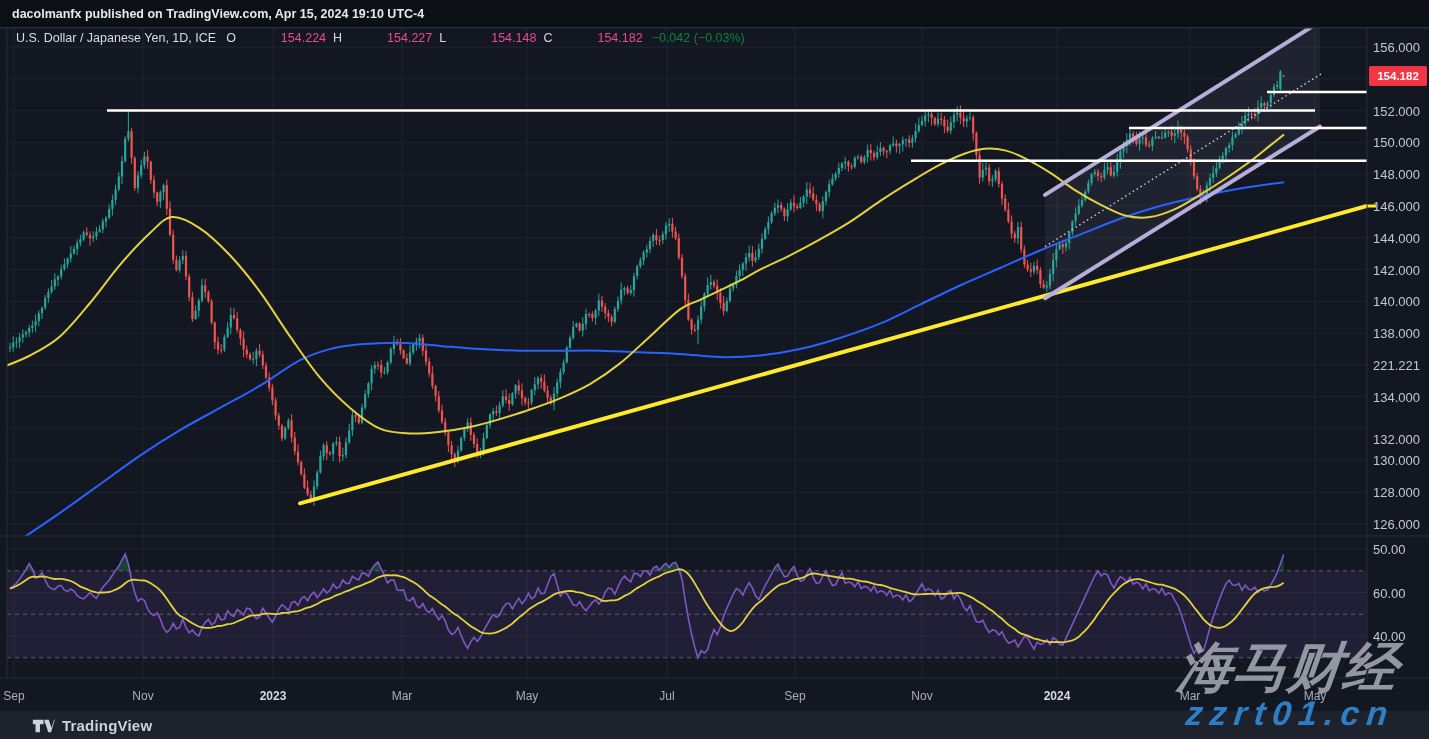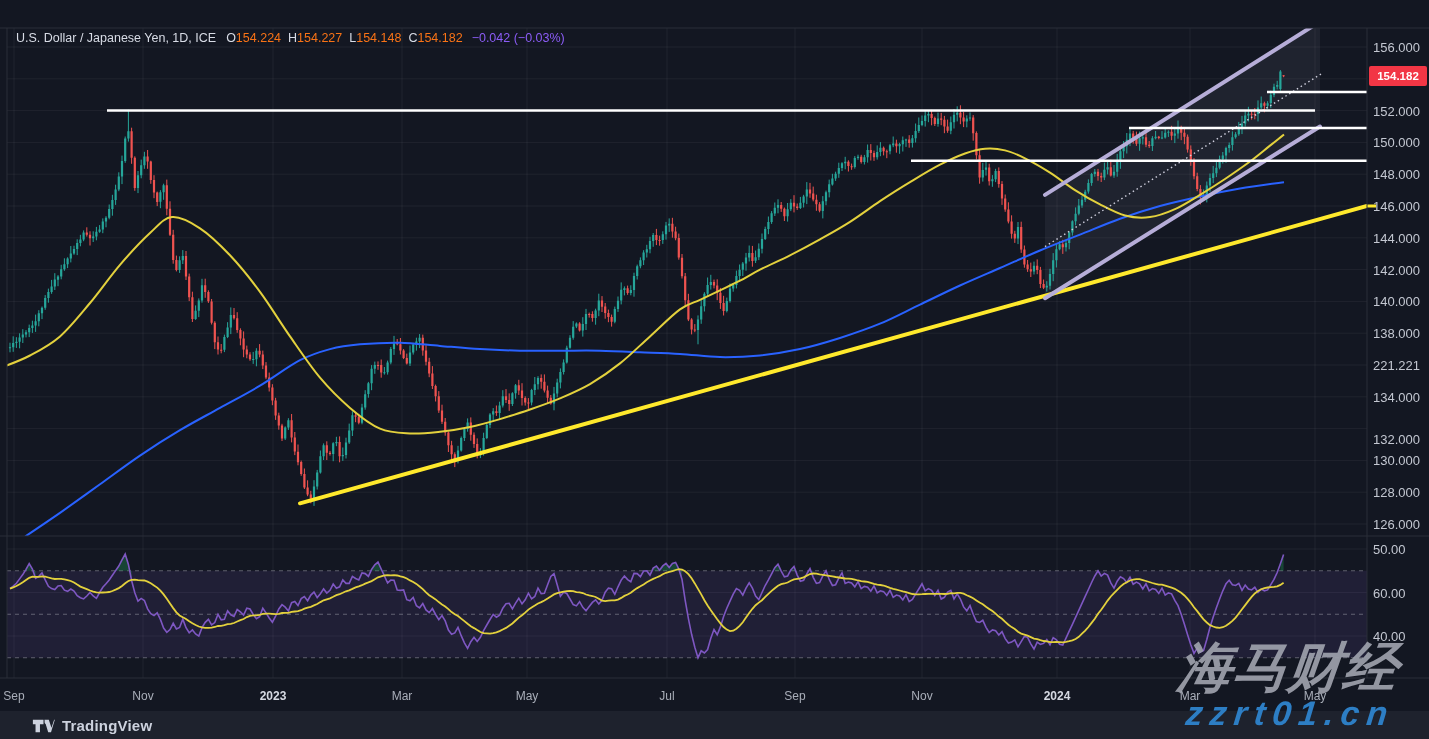--- a/index.html
+++ b/index.html
@@ -5,43 +5,46 @@
   html,body{margin:0;padding:0;background:#0d1018;}
   #stage{position:relative;width:1429px;height:739px;overflow:hidden;
          background:#131722;font-family:"Liberation Sans",sans-serif;
          -webkit-font-smoothing:antialiased;}
   .topbar{position:absolute;left:0;top:0;width:1429px;height:28px;background:#0c0f16;
           border-bottom:1px solid #2a2e39;color:#e6e9f0;font-size:12.5px;font-weight:700;
           line-height:28px;padding-left:12px;box-sizing:border-box;}
   .legend{position:absolute;left:16px;top:31px;font-size:12.5px;color:#d8dce6;white-space:nowrap;z-index:5;}
   .legend .sym{margin-right:10px;}
   .legend .olc span.k{color:#d8dce6;}
-  .legend .olc span.v{color:#f97316;}
+  .legend .olc span.v{color:#ec4899;margin-left:45px;}
   .legend .olc{margin-right:7px;}
-  .legend .chg{color:#8b5cf6;margin-left:2px;}
+  .legend .chg{color:#15803d;margin-left:2px;}
   svg#chart{position:absolute;left:0;top:0;}
   .price-axis{position:absolute;left:1373px;top:0;width:56px;z-index:4;}
   .pa-label{position:absolute;color:#c3c7d1;font-size:13px;transform:translateY(-50%);}
   .badge{position:absolute;left:1369px;width:58px;height:20px;background:#f23645;color:#fff;
          font-size:11.5px;font-weight:700;text-align:center;line-height:20px;border-radius:2px;z-index:6;}
   .x-axis{position:absolute;left:0;top:686px;width:1429px;height:26px;z-index:4;}
   .xa-label{position:absolute;top:3px;color:#a9aeb9;font-size:12px;transform:translateX(-50%);}
   .xa-label.major{color:#d5d9e2;font-weight:700;}
   .footer{position:absolute;left:0;top:712px;width:1429px;height:27px;background:#1e222d;
           display:flex;align-items:center;padding-left:32px;box-sizing:border-box;z-index:7;}
   .tv-word{color:#cdd2de;font-size:15px;font-weight:700;margin-left:7px;letter-spacing:.2px;}
   .wm1{position:absolute;left:1178px;top:632px;font-size:54px;font-weight:900;font-style:italic;
        color:rgba(158,162,173,.92);letter-spacing:1px;white-space:nowrap;z-index:8;transform:skewX(-6deg);}
   .wm2{position:absolute;left:1186px;top:694px;font-size:34px;font-weight:900;font-style:italic;
        color:#2d7ec4;letter-spacing:7px;white-space:nowrap;z-index:9;transform:skewX(-6deg);}
 </style>
 </head>
 <body>
 
 <div id="stage">
+  <div class="topbar">
+    <span>dacolmanfx published on TradingView.com, Apr 15, 2024 19:10 UTC-4</span>
+  </div>
 
   <svg id="chart" width="1429" height="739">
       <defs>
         <clipPath id="clip-price">
           <rect x="7" y="28" width="1360" height="508"></rect>
         </clipPath>
         <clipPath id="clip-rsi">
           <rect x="7" y="536" width="1360" height="142"></rect>
         </clipPath>
       </defs>

